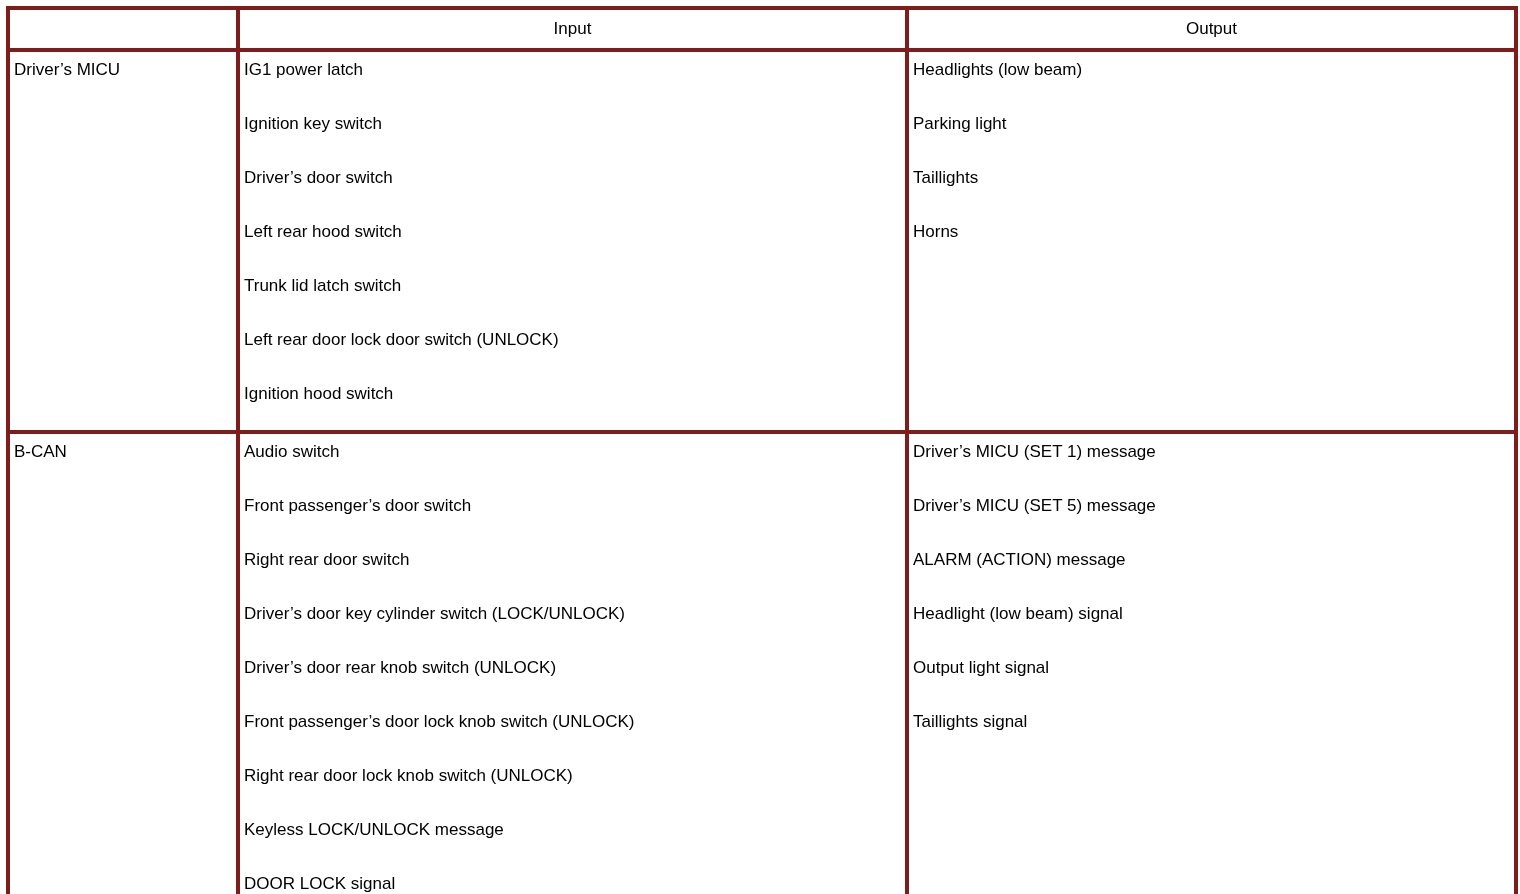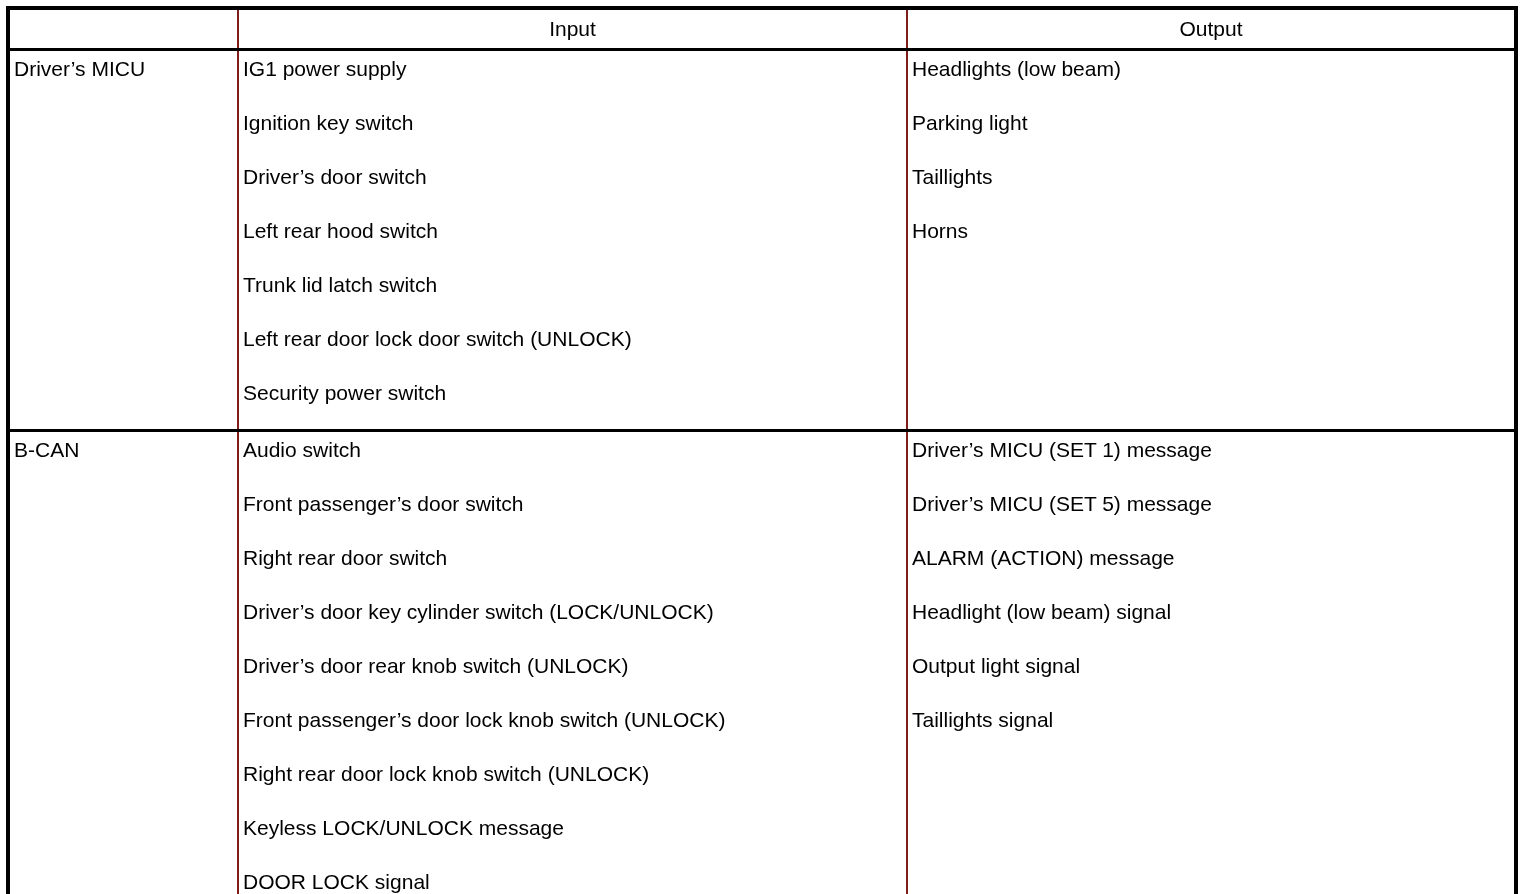--- a/index.html
+++ b/index.html
@@ -26,24 +26,24 @@
     border-collapse: collapse;
     table-layout: fixed;
     background: #ffffff;
   }
   table.io-table col.c-source { width: 230px; }
   table.io-table col.c-input  { width: 669px; }
   table.io-table col.c-output { width: 609px; }
 
   table.io-table th,
   table.io-table td {
-    border: 2px solid #7f1d1d;
+    border: 4px solid #7f1d1d;
     padding: 0 4px;
     vertical-align: top;
-    font-size: 21px;
+    font-size: 17px;
     color: #000000;
     overflow: hidden;
   }
   
   table.io-table { border: 4px solid #000000; }
   table.io-table tr.header-row th { border-bottom: 3px solid #000000; }
   table.io-table tr.data-row-1 td { border-bottom: 3px solid #000000; }
 
   table.io-table th {
     height: 38px;
@@ -81,27 +81,27 @@
         <th></th>
         <th>Input</th>
         <th>Output</th>
       </tr>
 
       <tr class="data-row-1">
         <td>
           <div class="row-label">Driver’s MICU</div>
         </td>
         <td>
-            <div class="cell-line">IG1 power supply</div>
+            <div class="cell-line">IG1 power latch</div>
             <div class="cell-line">Ignition key switch</div>
             <div class="cell-line">Driver’s door switch</div>
             <div class="cell-line">Left rear hood switch</div>
             <div class="cell-line">Trunk lid latch switch</div>
             <div class="cell-line">Left rear door lock door switch (UNLOCK)</div>
-            <div class="cell-line">Security power switch</div>
+            <div class="cell-line">Ignition hood switch</div>
           </td>
         <td>
             <div class="cell-line">Headlights (low beam)</div>
             <div class="cell-line">Parking light</div>
             <div class="cell-line">Taillights</div>
             <div class="cell-line">Horns</div>
           </td>
       </tr>
 
       <tr class="data-row-2">

